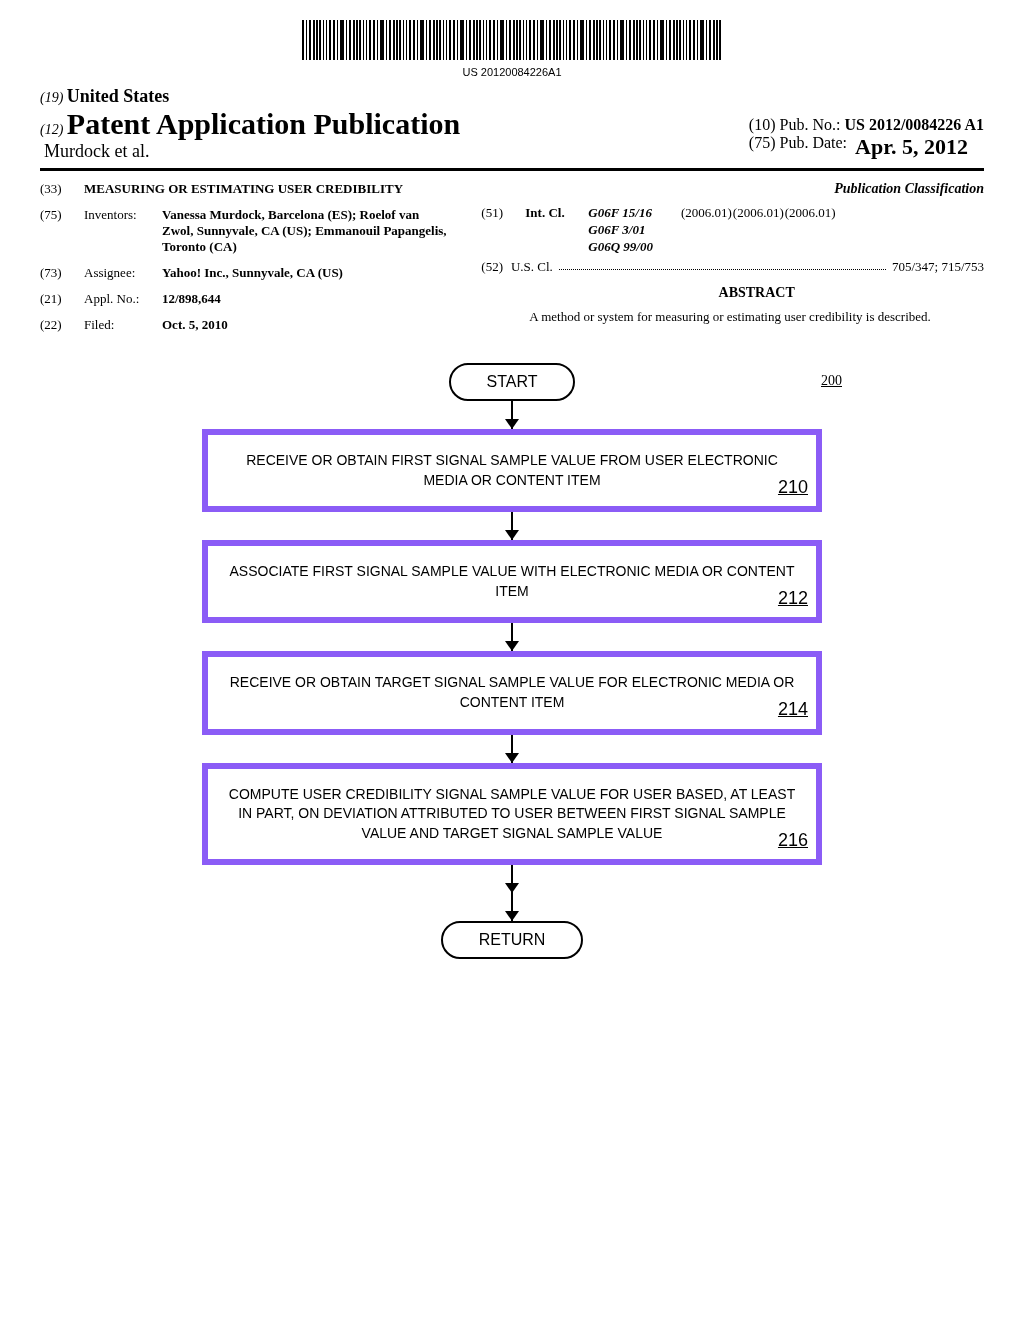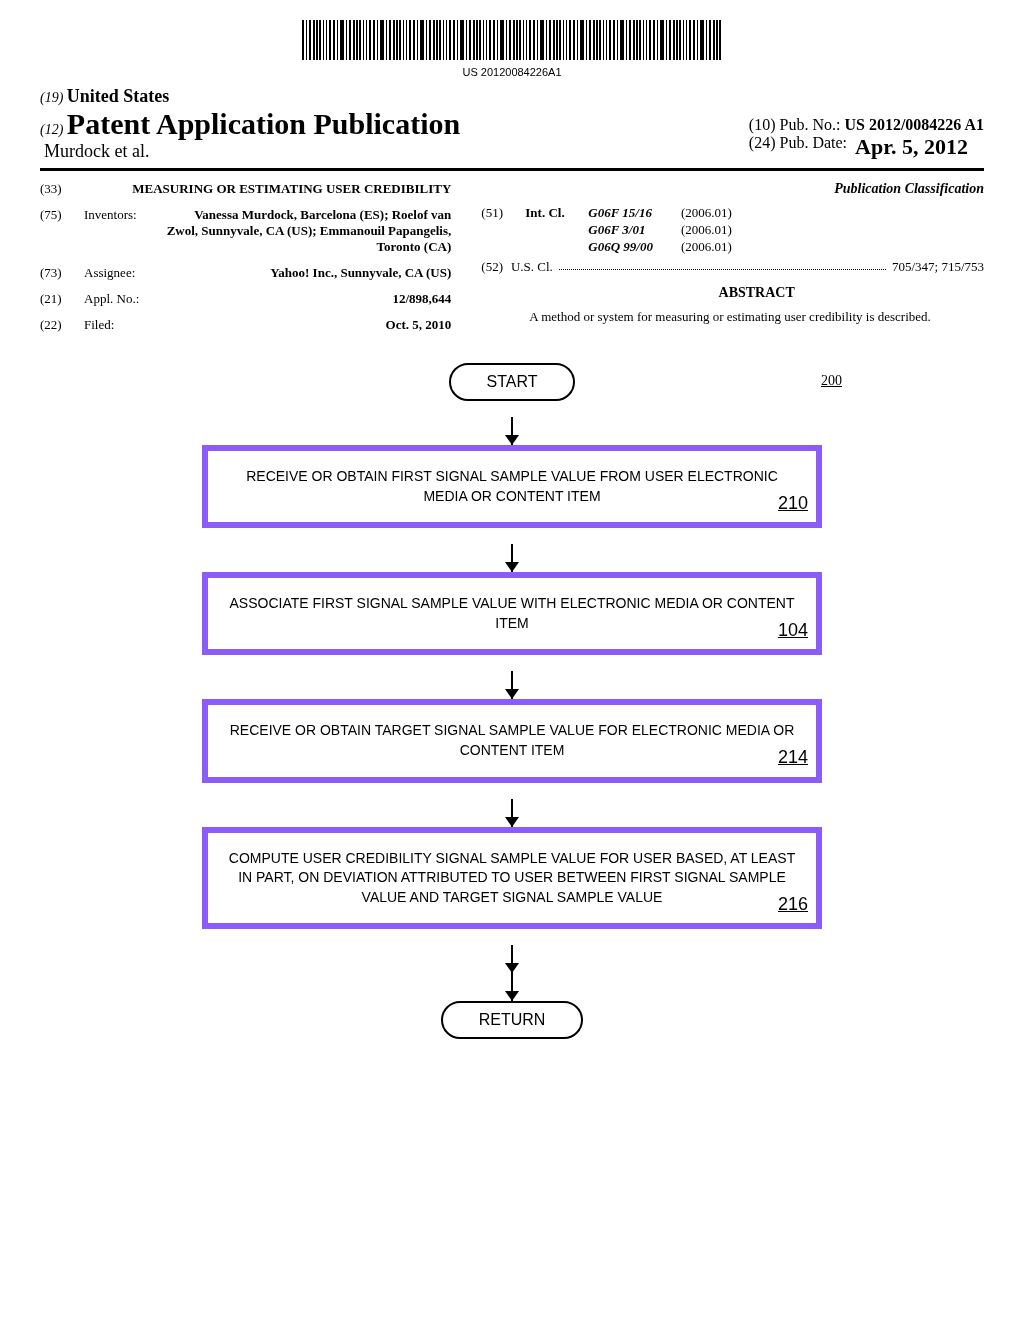--- a/index.html
+++ b/index.html
@@ -101,21 +101,20 @@
       min-width: 36px;
       font-size: 13px;
     }
     .info-label {
       min-width: 70px;
       font-size: 13px;
     }
     .info-value {
       font-size: 13px;
       flex: 1;
-      text-align: right;
     }
     .info-value strong {
       font-weight: bold;
     }
 
     .section-title {
       text-align: right;
       font-weight: bold;
       font-size: 14px;
       margin-bottom: 8px;
@@ -137,21 +136,21 @@
     }
     .cls-codes {
       display: flex;
       flex-direction: column;
       font-style: italic;
       font-weight: bold;
       gap: 1px;
     }
     .cls-dates {
       display: flex;
-      flex-direction: column;
+      flex-direction: row;
       gap: 1px;
       margin-left: 20px;
     }
 
     .us-cl-row {
       display: flex;
       gap: 0;
       margin-bottom: 8px;
       font-size: 13px;
     }
@@ -179,21 +178,21 @@
       font-size: 16px;
       font-family: Arial, sans-serif;
       background: #fff;
       text-align: center;
     }
 
     .fc-row {
       display: flex;
       flex-direction: column;
       align-items: flex-end;
-      margin-bottom: 16px;
+      margin-bottom: 0;
     }
 
     .fc-box {
       border: 6px solid #8b5cf6;
       width: 620px;
       padding: 16px 20px;
       text-align: center;
       font-size: 14px;
       font-family: Arial, sans-serif;
       line-height: 1.4;
@@ -265,21 +264,21 @@
       <span style="font-size:14px; font-style:italic;"><span>(12)</span> </span><span style="font-size:30px; font-weight:bold;">Patent Application Publication</span>
     </div>
     <div style="margin-left: 4px; font-size:18px;">Murdock et al.</div>
   </div>
   <div class="header-sub-right">
     <div>
       <span>(10) Pub. No.:</span>
       <strong>US 2012/0084226 A1</strong>
     </div>
     <div class="pub-date-row">
-      <span>(24) Pub. Date:</span>
+      <span>(75) Pub. Date:</span>
       <span class="pub-date-val">Apr. 5, 2012</span>
     </div>
   </div>
 </div>
 
 <div class="main-content">
 
   <div class="left-col">
     <div class="info-row">
       <span class="info-num">(33)</span>
@@ -364,21 +363,21 @@
         <span>RECEIVE OR OBTAIN FIRST SIGNAL SAMPLE VALUE FROM USER ELECTRONIC MEDIA OR CONTENT ITEM</span>
         <span class="fc-ref">210</span>
       </div>
     </div>
 
     <div class="fc-arrow"></div>
 
     <div class="fc-row">
       <div class="fc-box">
         <span>ASSOCIATE FIRST SIGNAL SAMPLE VALUE WITH ELECTRONIC MEDIA OR CONTENT ITEM</span>
-        <span class="fc-ref">104</span>
+        <span class="fc-ref">212</span>
       </div>
     </div>
 
     <div class="fc-arrow"></div>
 
     <div class="fc-row">
       <div class="fc-box">
         <span>RECEIVE OR OBTAIN TARGET SIGNAL SAMPLE VALUE FOR ELECTRONIC MEDIA OR CONTENT ITEM</span>
         <span class="fc-ref">214</span>
       </div>

